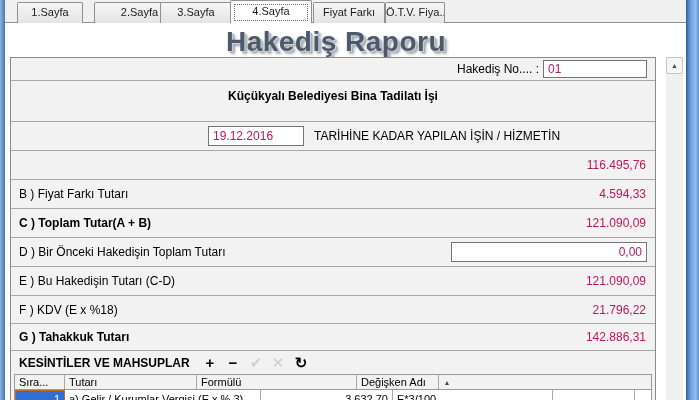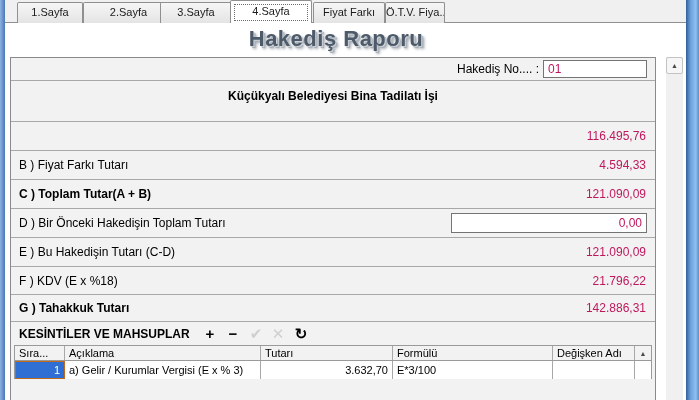--- a/index.html
+++ b/index.html
@@ -19,21 +19,21 @@
   .tab { position:absolute; top:2px; height:21px; background:linear-gradient(#f6f6f6,#e4e4e4);
          border:1px solid #8f8f8f; border-bottom:none; border-radius:2px 2px 0 0;
          font-size:11px; color:#1b1b1b; text-align:center; line-height:19px; z-index:1;
          overflow:hidden; white-space:nowrap; }
   .tab.active { top:0; height:23px; background:#fff; z-index:3; line-height:21px; }
   .tab.active .focusbox { position:absolute; left:3px; right:3px; top:3px; bottom:2px;
          border:1px dotted #6b6b6b; }
 
   
   .page-title { position:absolute; left:0; top:26px; width:672px; text-align:center;
-         font-size:22px; font-weight:bold; letter-spacing:.5px; color:#4d5a6a;
+         font-size:28px; font-weight:bold; letter-spacing:.5px; color:#4d5a6a;
          text-shadow:1px 1px 0 #cdd2d8, 2px 2px 0 #aab0b8, 3px 3px 3px #9aa0a8; }
 
   
   .panel { position:absolute; left:10px; top:57px; width:646px; height:343px;
            background:#f2f2f2; border:1px solid #8a8a8a; border-bottom:none; }
   .prow { position:relative; border-top:1px solid #a8a8a8; }
   .prow:first-child { border-top:none; }
   .rlabel { position:absolute; left:8px; top:50%; transform:translateY(-50%);
             font-size:12px; color:#000; white-space:nowrap; }
   .rlabel.bold { font-weight:bold; }
@@ -80,21 +80,21 @@
 </style>
 </head>
 <body>
 
 <div class="stage">
 
   <div class="edge-left"></div>
 
   <div class="tabbar">
     <div class="tab" style="left:12px;width:66px;">1.Sayfa</div>
-    <div class="tab" style="left:78px;width:91px;">2.Sayfa</div>
+    <div class="tab" style="left:89px;width:91px;">2.Sayfa</div>
     <div class="tab" style="left:155px;width:72px;">3.Sayfa</div>
     <div class="tab active" style="left:225px;width:82px;">
       <div class="focusbox"></div>
       <span>4.Sayfa</span>
     </div>
     <div class="tab" style="left:308px;width:72px;">Fiyat Farkı</div>
     <div class="tab" style="left:380px;width:60px;">Ö.T.V. Fiya...</div>
   </div>
 
   <div class="page-title">Hakediş Raporu</div>
@@ -103,20 +103,24 @@
 
     <div class="prow" style="height:22px;">
       <span class="hak-label">Hakediş No.... :</span>
       <input class="tbox hak-input" value="01" style="">
     </div>
 
     <div class="prow" style="height:41px;">
       <div class="job-title">Küçükyalı Belediyesi Bina Tadilatı İşi</div>
     </div>
 
+    <div class="prow" style="height:29px;">
+      <input class="tbox date-input" value="19.12.2016" style="">
+      <span class="date-suffix">TARİHİNE KADAR YAPILAN İŞİN / HİZMETİN</span>
+    </div>
 
     <div class="prow" style="height:29px;">
       <span class="amount">116.495,76</span>
     </div>
 
     <div class="prow" style="height:29px;">
       <span class="rlabel">B ) Fiyat Farkı Tutarı</span>
       <span class="amount">4.594,33</span>
     </div>
 
@@ -151,21 +155,20 @@
       <span class="tool" style="left:213px;">−</span>
       <span class="tool disabled" style="left:236px;">✔</span>
       <span class="tool disabled" style="left:258px;">✕</span>
       <span class="tool" style="left:281px;">↻</span>
     </div>
 
     <div class="prow" style="height:45px; border-top:none;">
       <div class="grid">
         <div class="grow ghead">
           <div class="gcell c-sira">Sıra...</div>
-          <div class="gcell c-acik">Açıklama</div>
           <div class="gcell c-tutar" style="justify-content:flex-start;">Tutarı</div>
           <div class="gcell c-form">Formülü</div>
           <div class="gcell c-deg">Değişken Adı</div>
           <div class="gcell c-scroll">
             <span class="arrow-up">▲</span>
           </div>
         </div>
         <div class="grow gdata">
           <div class="gcell c-sira sel-cell">1</div>
           <div class="gcell c-acik">a) Gelir / Kurumlar Vergisi (E x % 3)</div>

